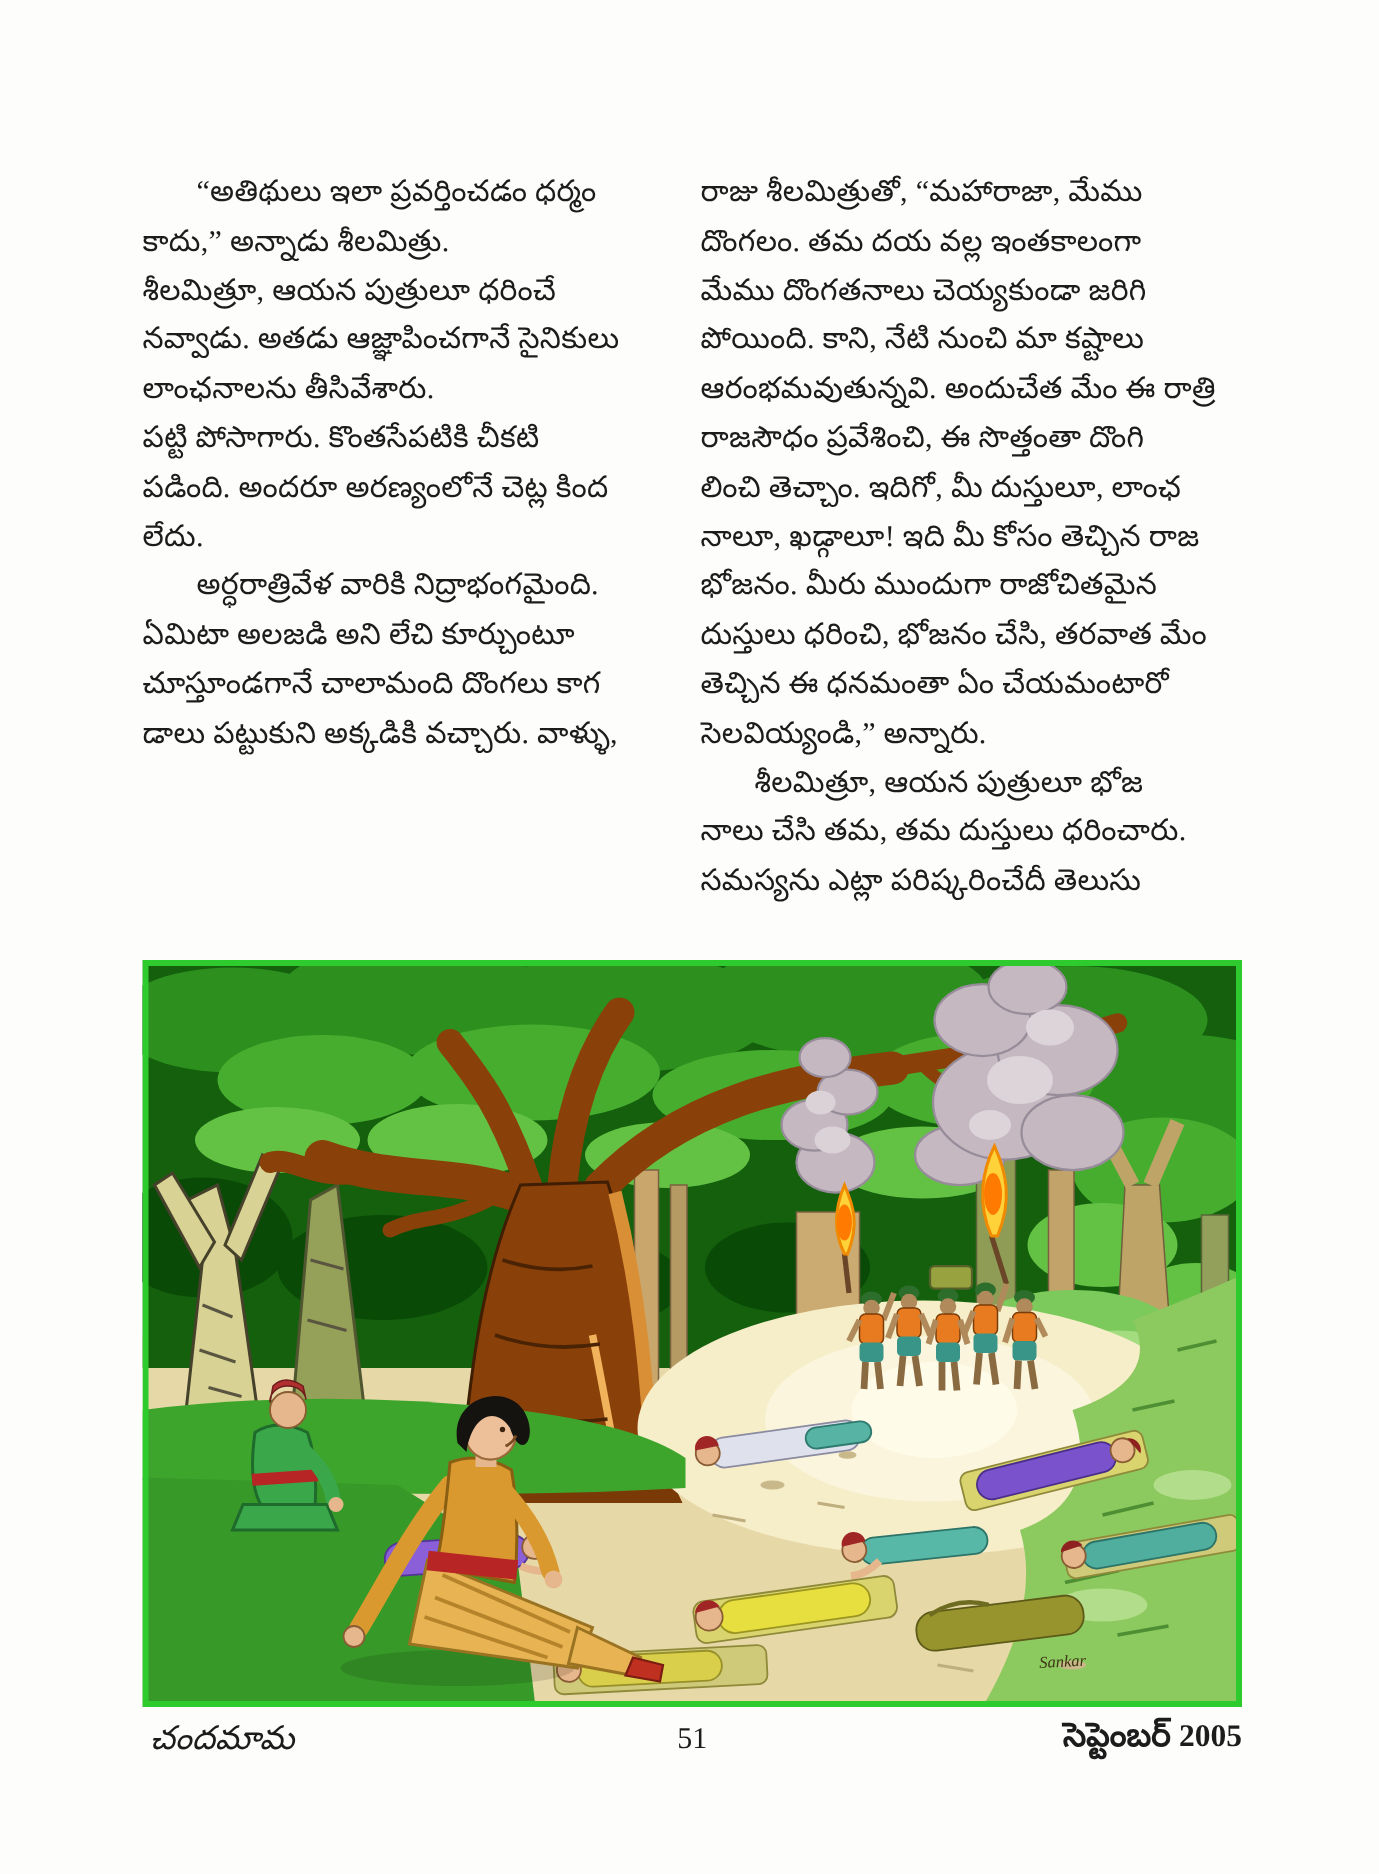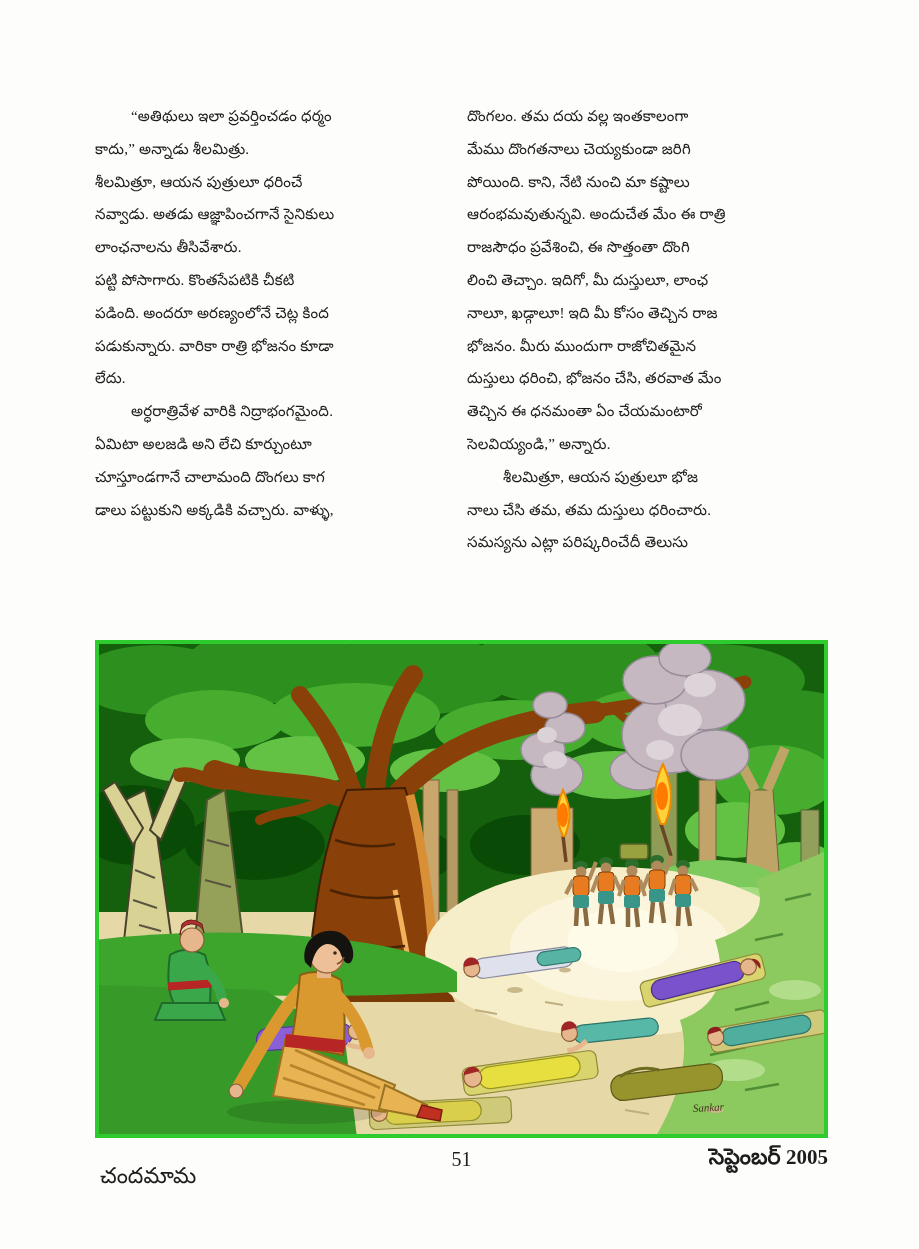--- a/index.html
+++ b/index.html
@@ -4,61 +4,61 @@
 <style>
   html,body{margin:0;padding:0;}
   body{
     width:919px;height:1249px;position:relative;
     background:#fdfdfb;
     font-family:"Liberation Serif","DejaVu Serif",serif;
     color:#1c1c1c;overflow:hidden;
   }
   .page{position:absolute;inset:0;}
   
-  .col{position:absolute;top:100px;font-size:15px;line-height:32.8px;
+  .col{position:absolute;top:112px;font-size:20px;line-height:32.8px;
        letter-spacing:.2px;white-space:nowrap;}
   .col-left{left:95px;width:362px;}
   .col-right{left:467px;width:362px;}
   .tl{height:32.8px;overflow:hidden;}
   .tl.indent{padding-left:36px;}
   
   .illus{position:absolute;left:95px;top:640px;width:733px;height:498px;margin:0;}
   .illus svg{display:block;}
   
   .footer{position:absolute;left:95px;top:1142px;width:733px;height:40px;
           font-size:22px;}
-  .footer .mag{position:absolute;left:5px;top:21px;}
+  .footer .mag{position:absolute;left:5px;top:4px;font-style:italic;}
   .footer .pg{position:absolute;left:0;right:0;top:6px;text-align:center;
               font-size:20px;font-family:"Liberation Serif",serif;}
   .footer .issue{position:absolute;right:0;top:2px;text-align:right;}
   .footer .issue .yr{font-weight:bold;font-size:21px;font-family:"Liberation Serif",serif;}
   .footer .issue .mo{font-weight:bold;}
 </style>
 </head>
 <body>
 
 <div class="page">
 
   <div class="col col-left">
     <div class="tl indent">“అతిథులు ఇలా ప్రవర్తించడం ధర్మం</div>
     <div class="tl">కాదు,” అన్నాడు శీలమిత్రు.</div>
     <div class="tl">శీలమిత్రూ, ఆయన పుత్రులూ ధరించే</div>
     <div class="tl">నవ్వాడు. అతడు ఆజ్ఞాపించగానే సైనికులు</div>
     <div class="tl">లాంఛనాలను తీసివేశారు.</div>
     <div class="tl">పట్టి పోసాగారు. కొంతసేపటికి చీకటి</div>
     <div class="tl">పడింది. అందరూ అరణ్యంలోనే చెట్ల కింద</div>
-    <div class="tl">పడుకున్నారు. వారికా రాత్రి భోజనం కూడా</div>
     <div class="tl">లేదు.</div>
     <div class="tl indent">అర్ధరాత్రివేళ వారికి నిద్రాభంగమైంది.</div>
     <div class="tl">ఏమిటా అలజడి అని లేచి కూర్చుంటూ</div>
     <div class="tl">చూస్తూండగానే చాలామంది దొంగలు కాగ</div>
     <div class="tl">డాలు పట్టుకుని అక్కడికి వచ్చారు. వాళ్ళు,</div>
   </div>
 
   <div class="col col-right">
+    <div class="tl">రాజు శీలమిత్రుతో, “మహారాజా, మేము</div>
     <div class="tl">దొంగలం. తమ దయ వల్ల ఇంతకాలంగా</div>
     <div class="tl">మేము దొంగతనాలు చెయ్యకుండా జరిగి</div>
     <div class="tl">పోయింది. కాని, నేటి నుంచి మా కష్టాలు</div>
     <div class="tl">ఆరంభమవుతున్నవి. అందుచేత మేం ఈ రాత్రి</div>
     <div class="tl">రాజసౌధం ప్రవేశించి, ఈ సొత్తంతా దొంగి</div>
     <div class="tl">లించి తెచ్చాం. ఇదిగో, మీ దుస్తులూ, లాంఛ</div>
     <div class="tl">నాలూ, ఖడ్గాలూ! ఇది మీ కోసం తెచ్చిన రాజ</div>
     <div class="tl">భోజనం. మీరు ముందుగా రాజోచితమైన</div>
     <div class="tl">దుస్తులు ధరించి, భోజనం చేసి, తరవాత మేం</div>
     <div class="tl">తెచ్చిన ఈ ధనమంతా ఏం చేయమంటారో</div>

